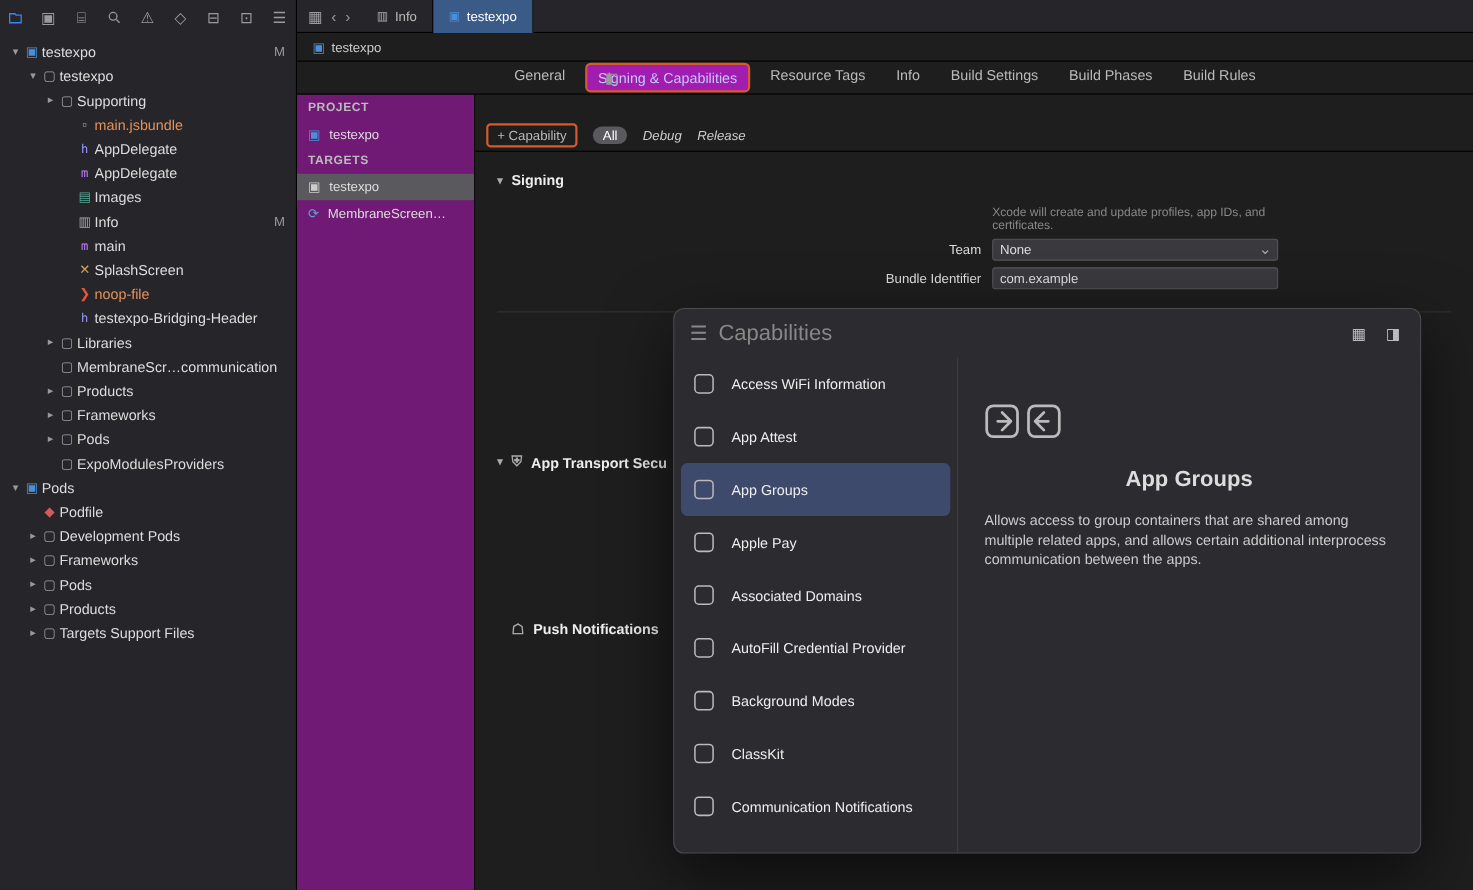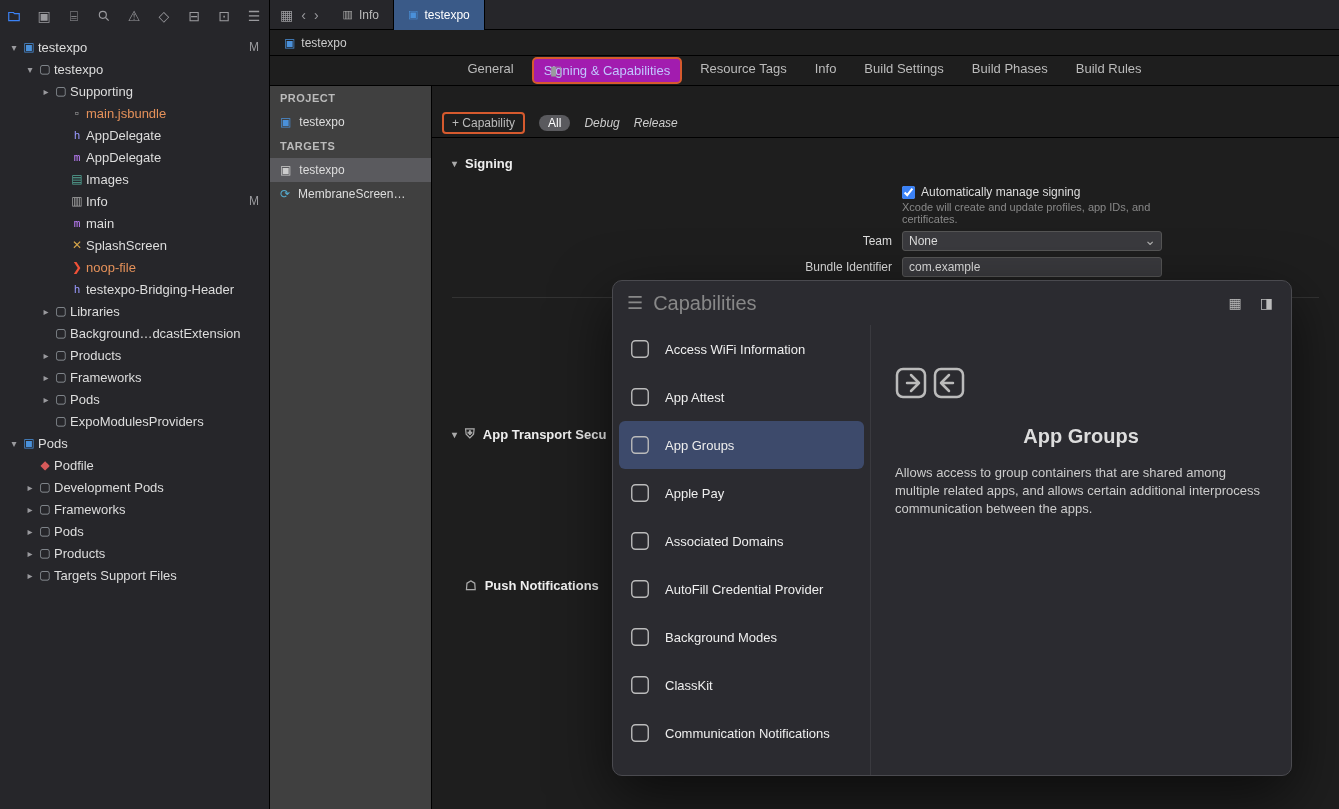--- a/index.html
+++ b/index.html
@@ -99,21 +99,21 @@
   justify-content: center;
 }
 .editor-tabs .etab { cursor: pointer; padding: 4px 10px; border-radius: 4px; }
 .editor-tabs .etab.active { background: #a21caf; color: #c2c6ff; border: 2px solid #d65a2e; border-radius: 5px; }
 .editor-tabs .panel-toggle-left { position: absolute; left: 280px; }
 
 .content-split {
   flex: 1; display: flex;
 }
 .proj-targets {
-  width: 162px; border-right: 1px solid #000; background: #404040;
+  width: 162px; border-right: 1px solid #000; background: #701a75;
 }
 .pt-header { padding: 6px 10px; color: #bbb; font-weight: 600; font-size: 11px; letter-spacing: 0.5px; }
 .pt-row { display: flex; align-items: center; height: 24px; padding: 0 10px; gap: 8px; cursor: pointer; font-size: 12px; }
 .pt-row.selected { background: #5a5a5e; }
 .pt-row .picon { font-size: 12px; }
 
 .settings-area { flex: 1; display: flex; flex-direction: column; position: relative; margin-top: 22px; }
 
 .filter-bar {
   height: 30px; display: flex; align-items: center; gap: 14px;
@@ -274,21 +274,21 @@
         <span class="label">testexpo-Bridging-Header</span>
       </div>
       <div class="tree-row" style="padding-left: 40px;">
         <span class="disclosure">▸</span>
         <span class="ficon"><span class="folder-icon">▢</span></span>
         <span class="label">Libraries</span>
       </div>
       <div class="tree-row" style="padding-left: 40px;">
         <span class="disclosure"></span>
         <span class="ficon"><span class="folder-icon">▢</span></span>
-        <span class="label">Background…dcastExtension</span>
+        <span class="label">MembraneScr…communication</span>
       </div>
       <div class="tree-row" style="padding-left: 40px;">
         <span class="disclosure">▸</span>
         <span class="ficon"><span class="folder-icon">▢</span></span>
         <span class="label">Products</span>
       </div>
       <div class="tree-row" style="padding-left: 40px;">
         <span class="disclosure">▸</span>
         <span class="ficon"><span class="folder-icon">▢</span></span>
         <span class="label">Frameworks</span>
@@ -409,24 +409,20 @@
       </div>
       <div class="scroll-body">
         <div class="section-hdr">
           <span class="chev">▾</span>
           <span>Signing</span>
         </div>
         <div class="form-grid">
           <div class="form-row">
             <div class="flabel"></div>
             <div class="fctrl">
-              <label class="chk">
-                <input type="checkbox" checked="" style="">
-                <span>Automatically manage signing</span>
-              </label>
               <div class="hint">Xcode will create and update profiles, app IDs, and certificates.</div>
             </div>
           </div>
           <div class="form-row">
             <div class="flabel">Team</div>
             <div class="fctrl">
               <span class="sel-wrap">
                 <select>
                   <option>None</option>
                 </select>

